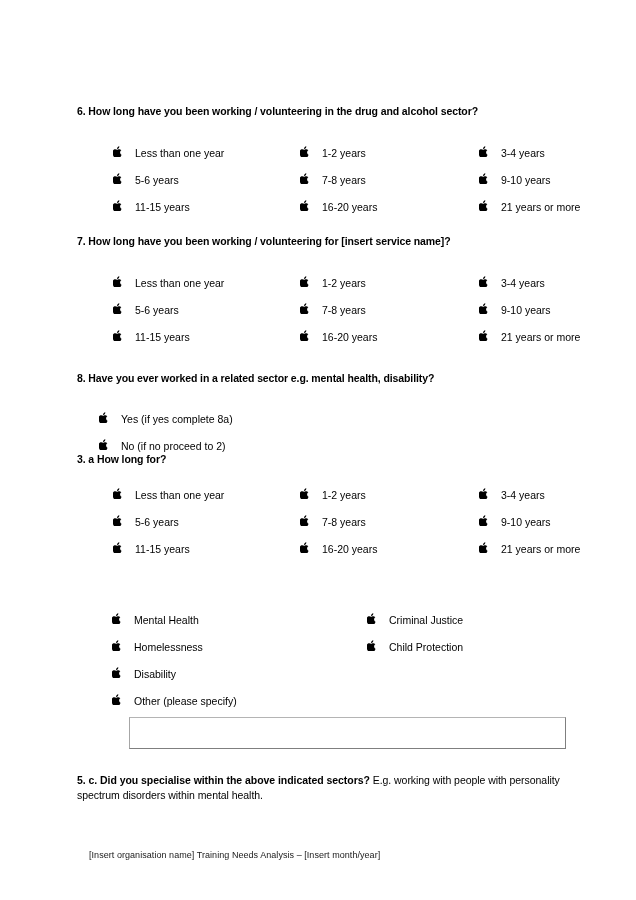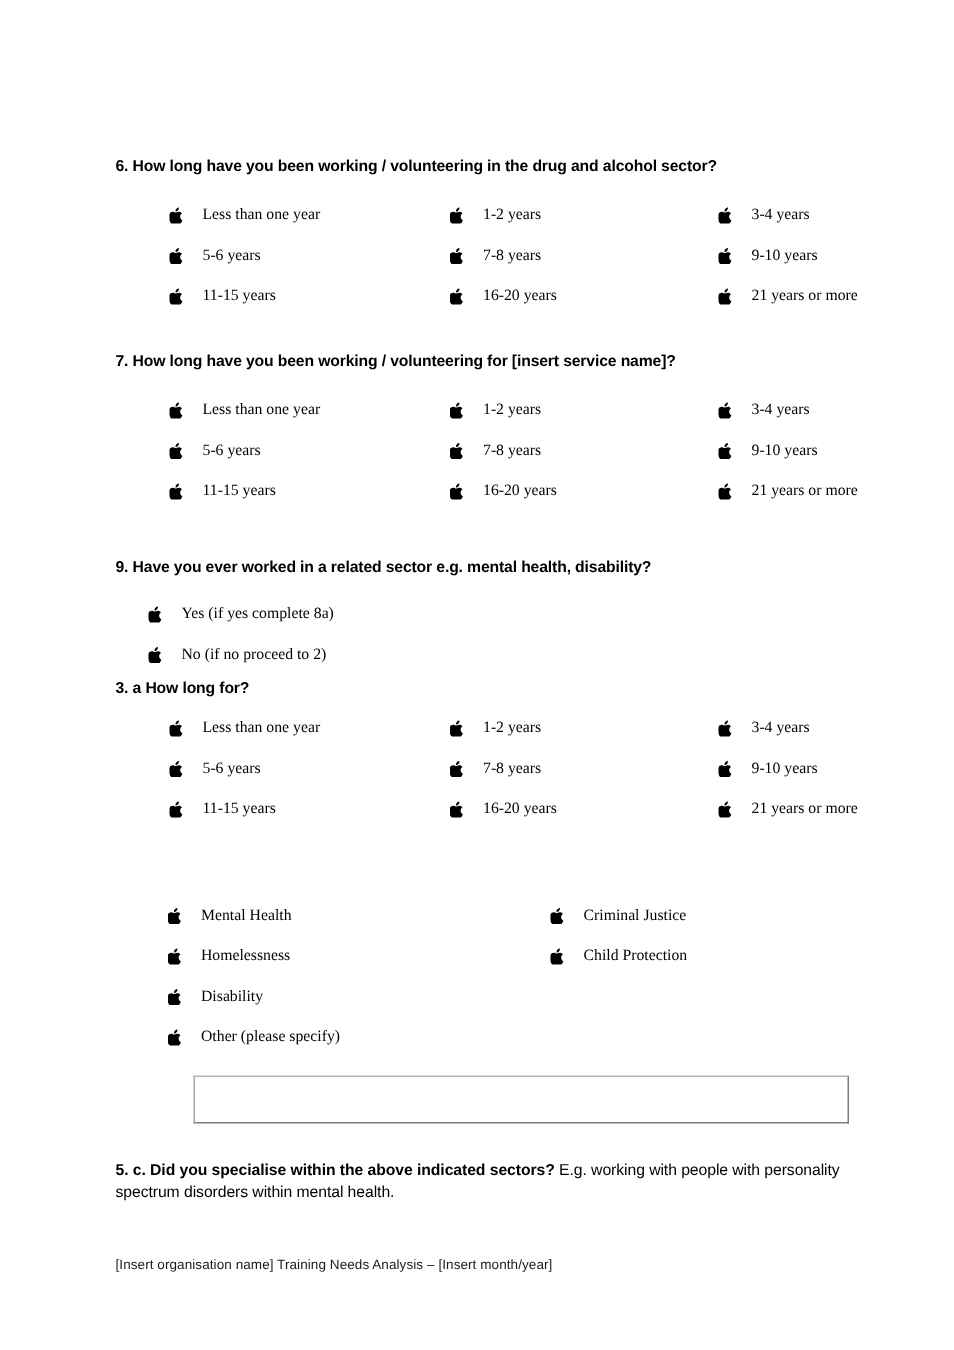--- a/index.html
+++ b/index.html
@@ -45,25 +45,24 @@
     grid-template-columns: 187px 179px auto;
     padding-left: 36px;
   }
   .opt-grid.cols-2 {
     grid-template-columns: 255px auto;
     padding-left: 35px;
   }
 
   .opt {
     display: flex;
-    align-items: center;
+    align-items: flex-end;
     font-size: 10.5px;
     line-height: 1;
     height: 27px;
-    font-family: Liberation Serif, serif;
   }
   .opt-label {
     font-size: 10.5px;
     line-height: 1;
     white-space: nowrap;
   }
 
   
   .bullet {
     flex: 0 0 auto;
@@ -125,21 +124,21 @@
     margin: 0;
     letter-spacing: -0.05px;
   }
   .para b { font-weight: bold; }
 
   
   .footer-text {
     font-size: 9px;
     line-height: 1.3;
     color: #1a1a1a;
-    margin: 0;
+    margin: 12px;
     letter-spacing: 0.05px;
   }
 </style>
 </head>
 <body>
 
 <div class="page">
 
   <section class="blk-q6">
     <p class="q-heading">6. How long have you been working / volunteering in the drug and alcohol sector?</p>
@@ -291,21 +290,21 @@
             <svg viewBox="0 0 18 22">
               <path fill="#000" d="M11.4 4.3c.8-1 1.3-2.4 1.2-3.8-1.2.05-2.6.8-3.4 1.8-.75.9-1.4 2.3-1.2 3.7 1.3.1 2.6-.67 3.4-1.7zM12.6 6.4c-1.9-.11-3.5 1.08-4.4 1.08-.9 0-2.27-1.02-3.74-1-1.92.03-3.7 1.12-4.69 2.85-2 3.47-.51 8.6 1.43 11.42.95 1.38 2.08 2.93 3.56 2.87 1.42-.06 1.96-.92 3.68-.92 1.72 0 2.21.92 3.72.89 1.54-.03 2.51-1.4 3.45-2.79 1.09-1.6 1.53-3.15 1.56-3.23-.03-.03-2.99-1.15-3.02-4.57-.03-2.86 2.33-4.23 2.44-4.3-1.33-1.97-3.41-2.19-4.14-2.24z"></path>
             </svg>
           </span>
         <span class="opt-label">21 years or more</span>
       </div>
     </div>
   </section>
 
   <section class="blk-q8">
-    <p class="q-heading">9. Have you ever worked in a related sector e.g. mental health, disability?</p>
+    <p class="q-heading">8. Have you ever worked in a related sector e.g. mental health, disability?</p>
     <div class="yesno">
       <div class="opt">
         <span class="bullet">
             <svg viewBox="0 0 18 22">
               <path fill="#000" d="M11.4 4.3c.8-1 1.3-2.4 1.2-3.8-1.2.05-2.6.8-3.4 1.8-.75.9-1.4 2.3-1.2 3.7 1.3.1 2.6-.67 3.4-1.7zM12.6 6.4c-1.9-.11-3.5 1.08-4.4 1.08-.9 0-2.27-1.02-3.74-1-1.92.03-3.7 1.12-4.69 2.85-2 3.47-.51 8.6 1.43 11.42.95 1.38 2.08 2.93 3.56 2.87 1.42-.06 1.96-.92 3.68-.92 1.72 0 2.21.92 3.72.89 1.54-.03 2.51-1.4 3.45-2.79 1.09-1.6 1.53-3.15 1.56-3.23-.03-.03-2.99-1.15-3.02-4.57-.03-2.86 2.33-4.23 2.44-4.3-1.33-1.97-3.41-2.19-4.14-2.24z"></path>
             </svg>
           </span>
         <span class="opt-label">Yes (if yes complete 8a)</span>
       </div>
       <div class="opt">

